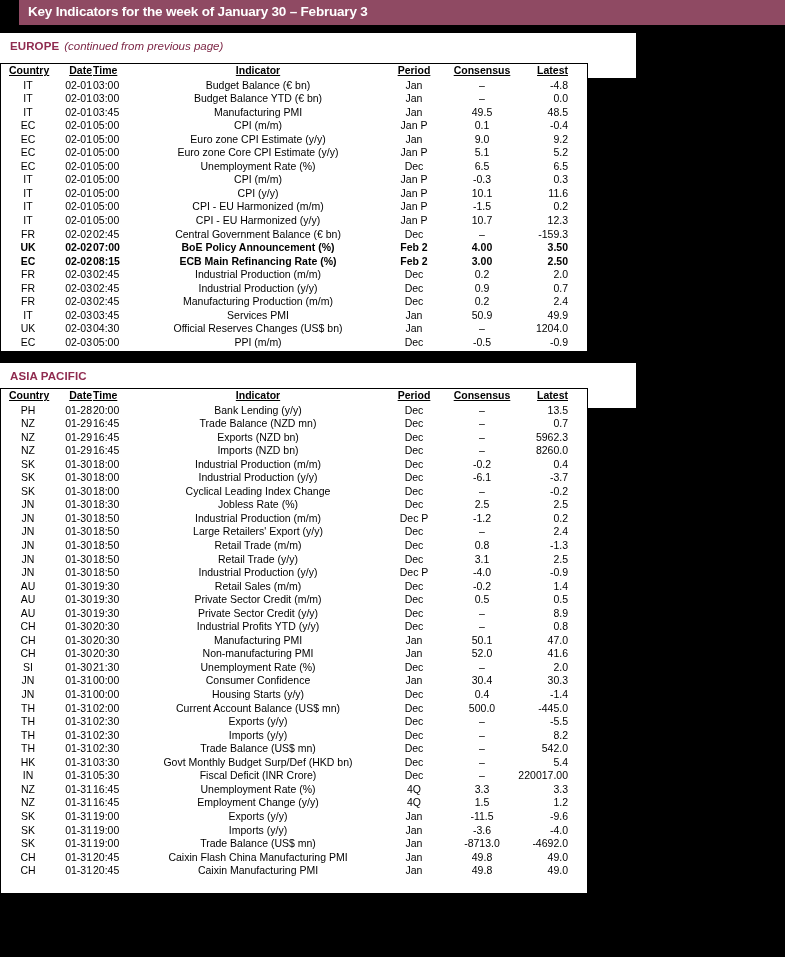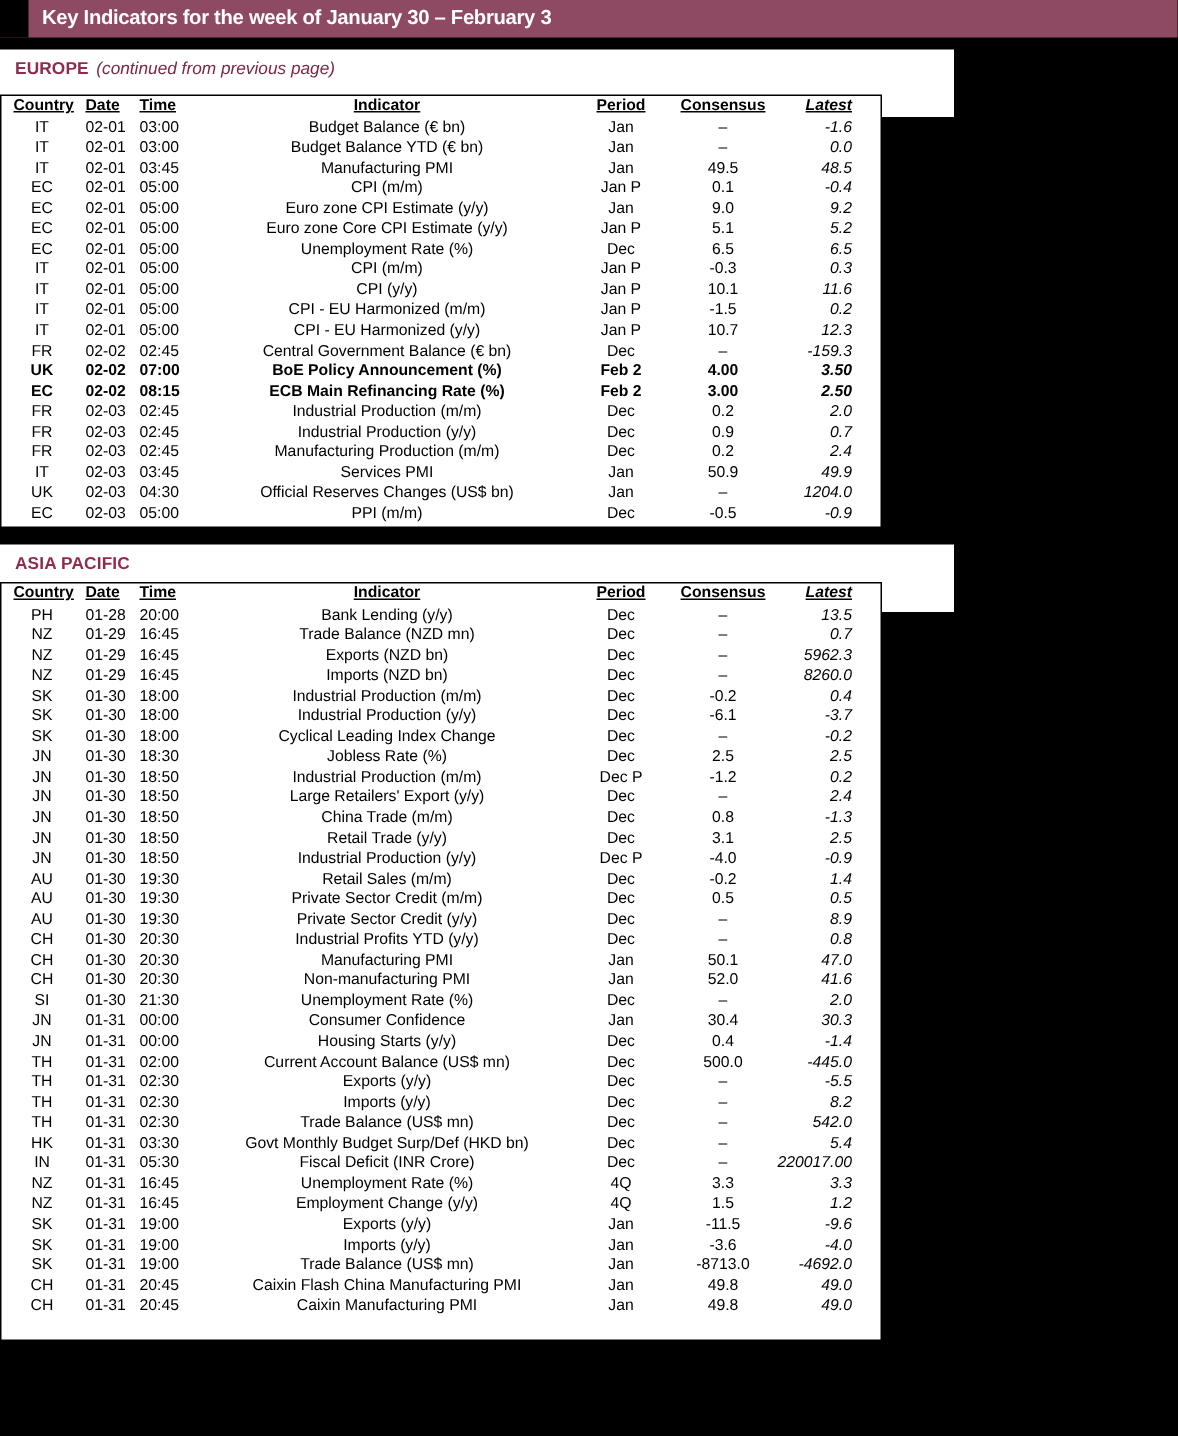--- a/index.html
+++ b/index.html
@@ -107,26 +107,26 @@
   
   col.c-country { width: 54px; }
   col.c-date    { width: 37px; }
   col.c-time    { width: 37px; }
   col.c-ind     { width: 252px; }
   col.c-period  { width: 66px; }
   col.c-cons    { width: 70px; }
   col.c-latest  { width: 70px; }
 
   .col-country { text-align: center; }
-  .col-date    { text-align: left; padding-left: 2px !important; }
+  .col-date    { text-align: right; padding-left: 2px !important; }
   .col-time    { text-align: left; padding-left: 1px !important; }
   .col-ind     { text-align: center; padding-left: 6px !important; }
   .col-period  { text-align: center; }
   .col-cons    { text-align: center; }
-  .col-latest  { text-align: right; padding-right: 19px !important; font-style: italic; }
+  .col-latest  { text-align: right; padding-right: 19px !important; }
 
   thead .col-country { text-align: left; padding-left: 8px !important; }
   thead .col-period  { text-align: center; }
   thead .col-cons    { text-align: center; }
   thead .col-latest  { text-align: right; padding-right: 19px !important; }
 
   tr.bold td { font-weight: bold; }
 
   .first-row td { padding-top: 1px; }
 </style>
@@ -167,21 +167,21 @@
       </tr>
     </thead>
     <tbody id="europe-body">
         <tr class=" first-row">
           <td class="col-country">IT</td>
           <td class="col-date">02-01</td>
           <td class="col-time">03:00</td>
           <td class="col-ind">Budget Balance (€ bn)</td>
           <td class="col-period">Jan</td>
           <td class="col-cons">–</td>
-          <td class="col-latest">-1.6</td>
+          <td class="col-latest">-4.8</td>
         </tr>
         <tr>
           <td class="col-country">IT</td>
           <td class="col-date">02-01</td>
           <td class="col-time">03:00</td>
           <td class="col-ind">Budget Balance YTD (€ bn)</td>
           <td class="col-period">Jan</td>
           <td class="col-cons">–</td>
           <td class="col-latest">0.0</td>
         </tr>
@@ -467,21 +467,21 @@
           <td class="col-time">18:50</td>
           <td class="col-ind">Large Retailers' Export (y/y)</td>
           <td class="col-period">Dec</td>
           <td class="col-cons">–</td>
           <td class="col-latest">2.4</td>
         </tr>
         <tr>
           <td class="col-country">JN</td>
           <td class="col-date">01-30</td>
           <td class="col-time">18:50</td>
-          <td class="col-ind">China Trade (m/m)</td>
+          <td class="col-ind">Retail Trade (m/m)</td>
           <td class="col-period">Dec</td>
           <td class="col-cons">0.8</td>
           <td class="col-latest">-1.3</td>
         </tr>
         <tr>
           <td class="col-country">JN</td>
           <td class="col-date">01-30</td>
           <td class="col-time">18:50</td>
           <td class="col-ind">Retail Trade (y/y)</td>
           <td class="col-period">Dec</td>

